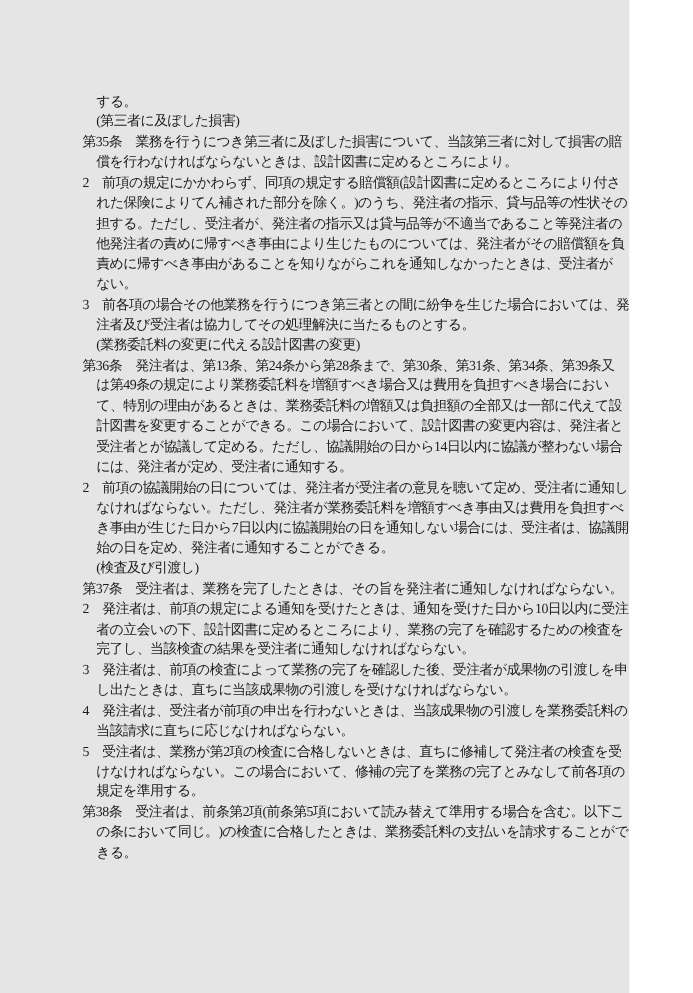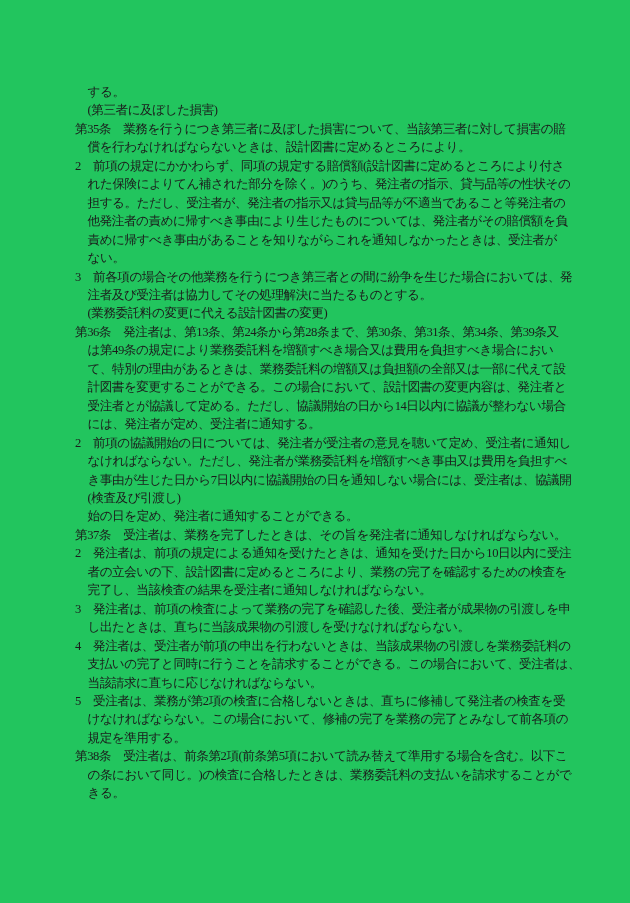--- a/index.html
+++ b/index.html
@@ -7,24 +7,24 @@
     padding: 0;
     background: #ffffff;
   }
   body {
     width: 630px;
     height: 903px;
     overflow: hidden;
   }
   .page {
     box-sizing: border-box;
-    width: 630px;
+    width: 572px;
     height: 903px;
     padding: 83px 55px 0 75px;
-    background: #22c55e;
+    background: #e5e5e5;
     color: #1b1b1b;
     font-family: "Liberation Serif", "DejaVu Serif", serif;
   }
   .doc-line {
     font-size: 12.6px;
     line-height: 18.45px;
     letter-spacing: -0.45px;
     white-space: pre;
   }
   .indent-0 { padding-left: 0; }
@@ -50,30 +50,29 @@
       <div class="doc-line indent-1">(業務委託料の変更に代える設計図書の変更)</div>
       <div class="doc-line indent-0">第36条　発注者は、第13条、第24条から第28条まで、第30条、第31条、第34条、第39条又</div>
       <div class="doc-line indent-1">は第49条の規定により業務委託料を増額すべき場合又は費用を負担すべき場合におい</div>
       <div class="doc-line indent-1">て、特別の理由があるときは、業務委託料の増額又は負担額の全部又は一部に代えて設</div>
       <div class="doc-line indent-1">計図書を変更することができる。この場合において、設計図書の変更内容は、発注者と</div>
       <div class="doc-line indent-1">受注者とが協議して定める。ただし、協議開始の日から14日以内に協議が整わない場合</div>
       <div class="doc-line indent-1">には、発注者が定め、受注者に通知する。</div>
       <div class="doc-line indent-0">2　前項の協議開始の日については、発注者が受注者の意見を聴いて定め、受注者に通知し</div>
       <div class="doc-line indent-1">なければならない。ただし、発注者が業務委託料を増額すべき事由又は費用を負担すべ</div>
       <div class="doc-line indent-1">き事由が生じた日から7日以内に協議開始の日を通知しない場合には、受注者は、協議開</div>
+      <div class="doc-line indent-1">始の日を定め、発注者に通知することができる。</div>
       <div class="doc-line indent-1">(検査及び引渡し)</div>
-      <div class="doc-line indent-1">始の日を定め、発注者に通知することができる。</div>
       <div class="doc-line indent-0">第37条　受注者は、業務を完了したときは、その旨を発注者に通知しなければならない。</div>
       <div class="doc-line indent-0">2　発注者は、前項の規定による通知を受けたときは、通知を受けた日から10日以内に受注</div>
       <div class="doc-line indent-1">者の立会いの下、設計図書に定めるところにより、業務の完了を確認するための検査を</div>
       <div class="doc-line indent-1">完了し、当該検査の結果を受注者に通知しなければならない。</div>
       <div class="doc-line indent-0">3　発注者は、前項の検査によって業務の完了を確認した後、受注者が成果物の引渡しを申</div>
       <div class="doc-line indent-1">し出たときは、直ちに当該成果物の引渡しを受けなければならない。</div>
       <div class="doc-line indent-0">4　発注者は、受注者が前項の申出を行わないときは、当該成果物の引渡しを業務委託料の</div>
-      <div class="doc-line indent-1">支払いの完了と同時に行うことを請求することができる。この場合において、受注者は、</div>
       <div class="doc-line indent-1">当該請求に直ちに応じなければならない。</div>
       <div class="doc-line indent-0">5　受注者は、業務が第2項の検査に合格しないときは、直ちに修補して発注者の検査を受</div>
       <div class="doc-line indent-1">けなければならない。この場合において、修補の完了を業務の完了とみなして前各項の</div>
       <div class="doc-line indent-1">規定を準用する。</div>
       <div class="doc-line indent-0">第38条　受注者は、前条第2項(前条第5項において読み替えて準用する場合を含む。以下こ</div>
       <div class="doc-line indent-1">の条において同じ。)の検査に合格したときは、業務委託料の支払いを請求することがで</div>
       <div class="doc-line indent-1">きる。</div>
     </div>
 </div>
 

